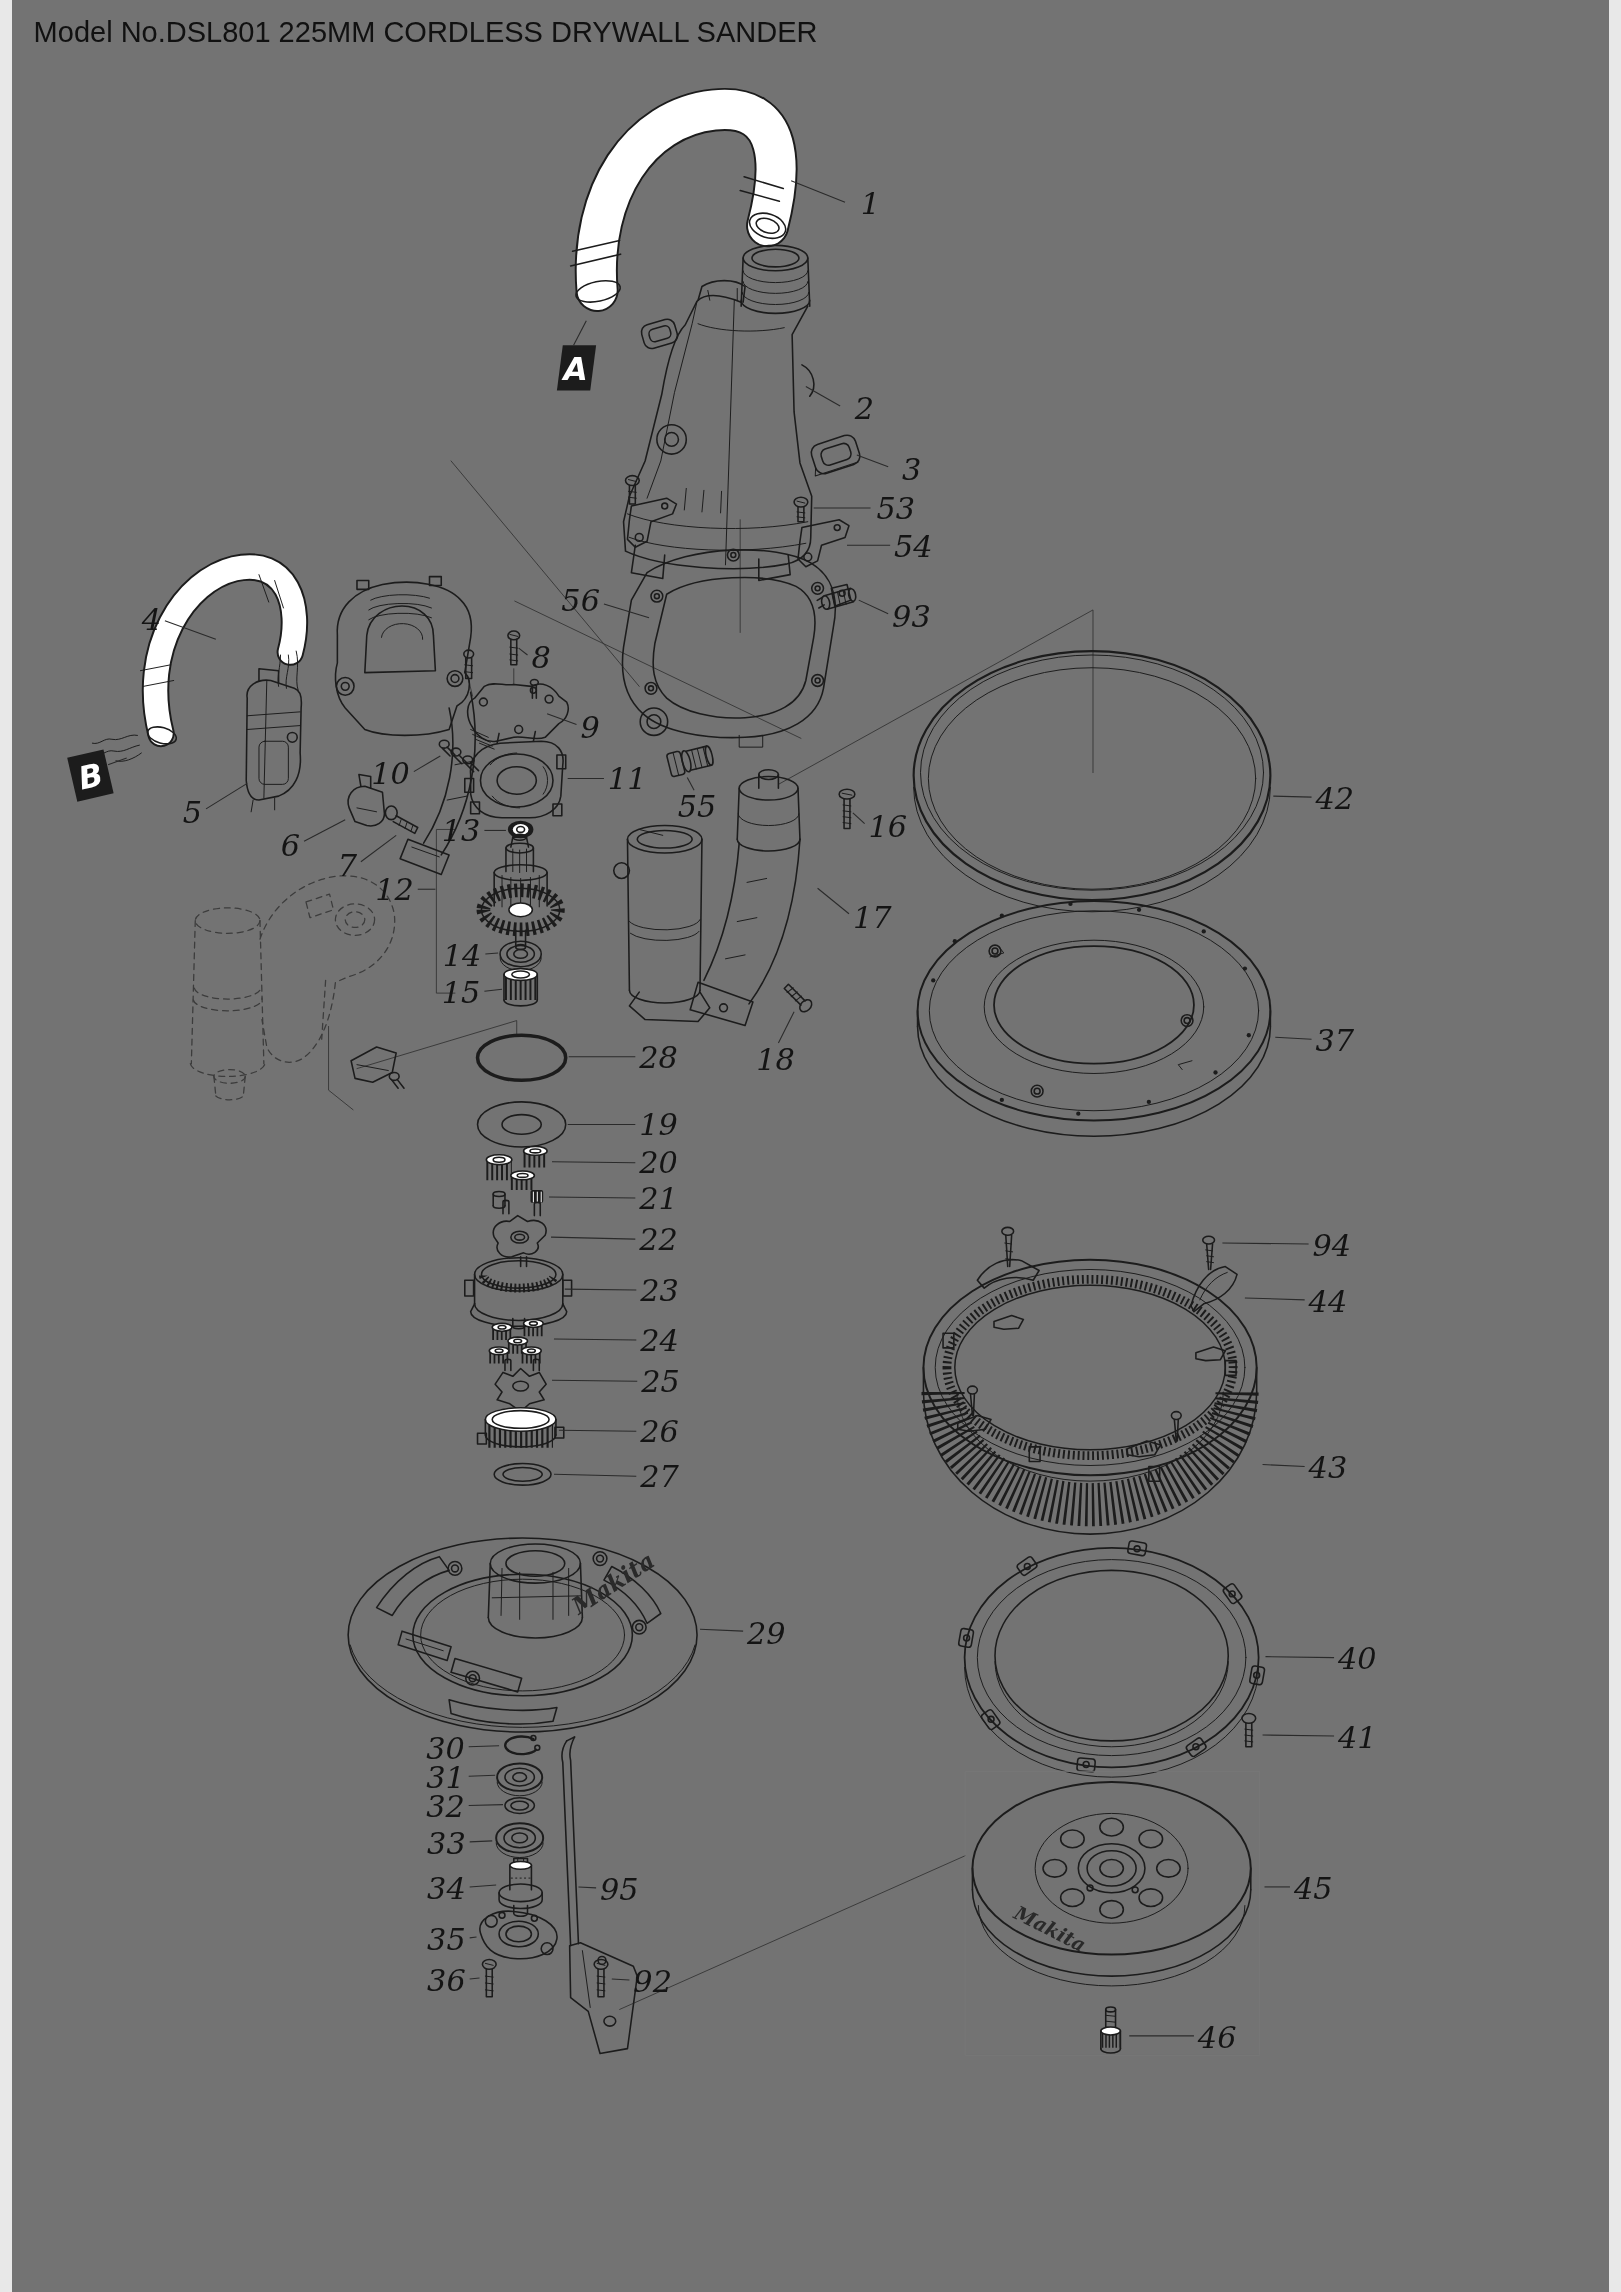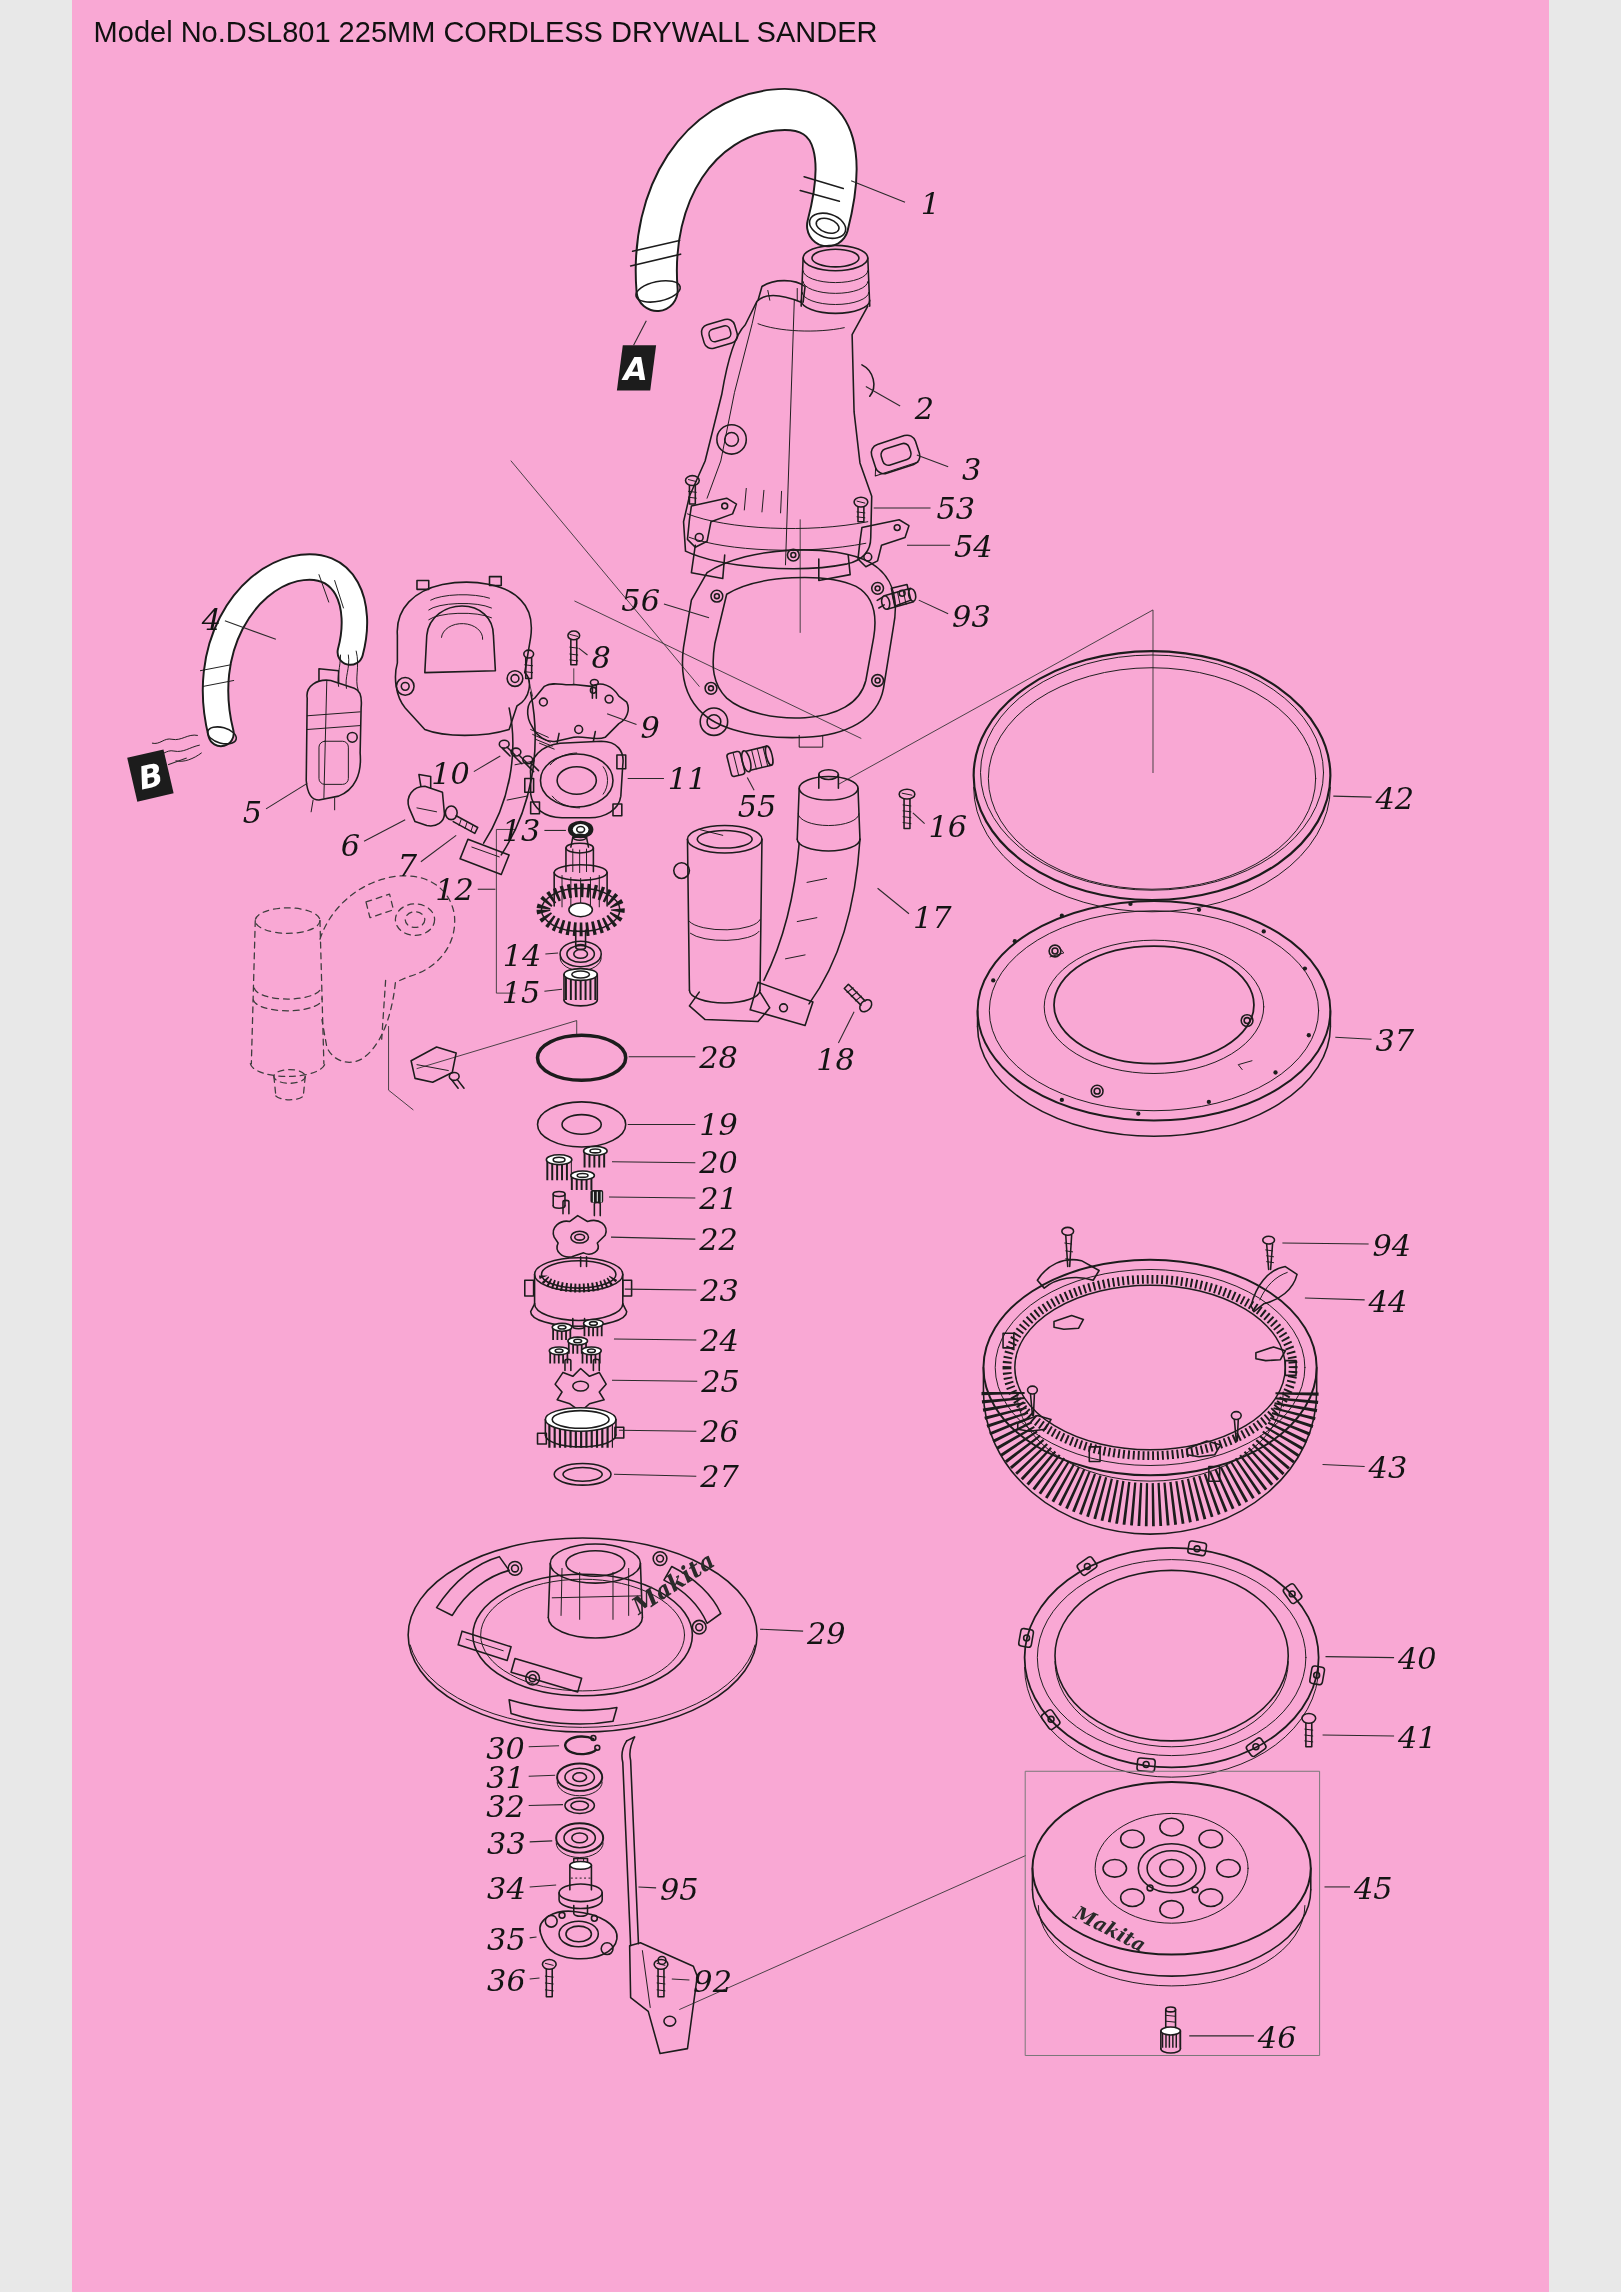--- a/index.html
+++ b/index.html
@@ -1,16 +1,16 @@
 <!DOCTYPE html>
 <html><head>
 <meta charset="utf-8">
 <style>
   html,body{margin:0;padding:0;background:#e8e8e8;}
-  .page{position:relative;width:1477px;height:2293px;background:#f9a8d4;margin:0 auto;overflow:hidden;}
+  .page{position:relative;width:1597px;height:2293px;background:#737373;margin:0 auto;overflow:hidden;}
   .title{position:absolute;left:21.6px;top:15.7px;font-family:"Liberation Sans",sans-serif;
          font-size:29px;color:#111;letter-spacing:0px;}
   svg{position:absolute;left:0;top:0;}
   #art{stroke:#1c1c1c;fill:none;stroke-width:1.6;stroke-linecap:round;stroke-linejoin:round;}
   .thin{stroke-width:1;}
   .bold{stroke-width:3.6;}
   .white{stroke:#ffffff;}
   .fillw{fill:#ffffff;}
   .filld{fill:#1c1c1c;stroke:none;}
   .knurl{stroke-linecap:butt;}

